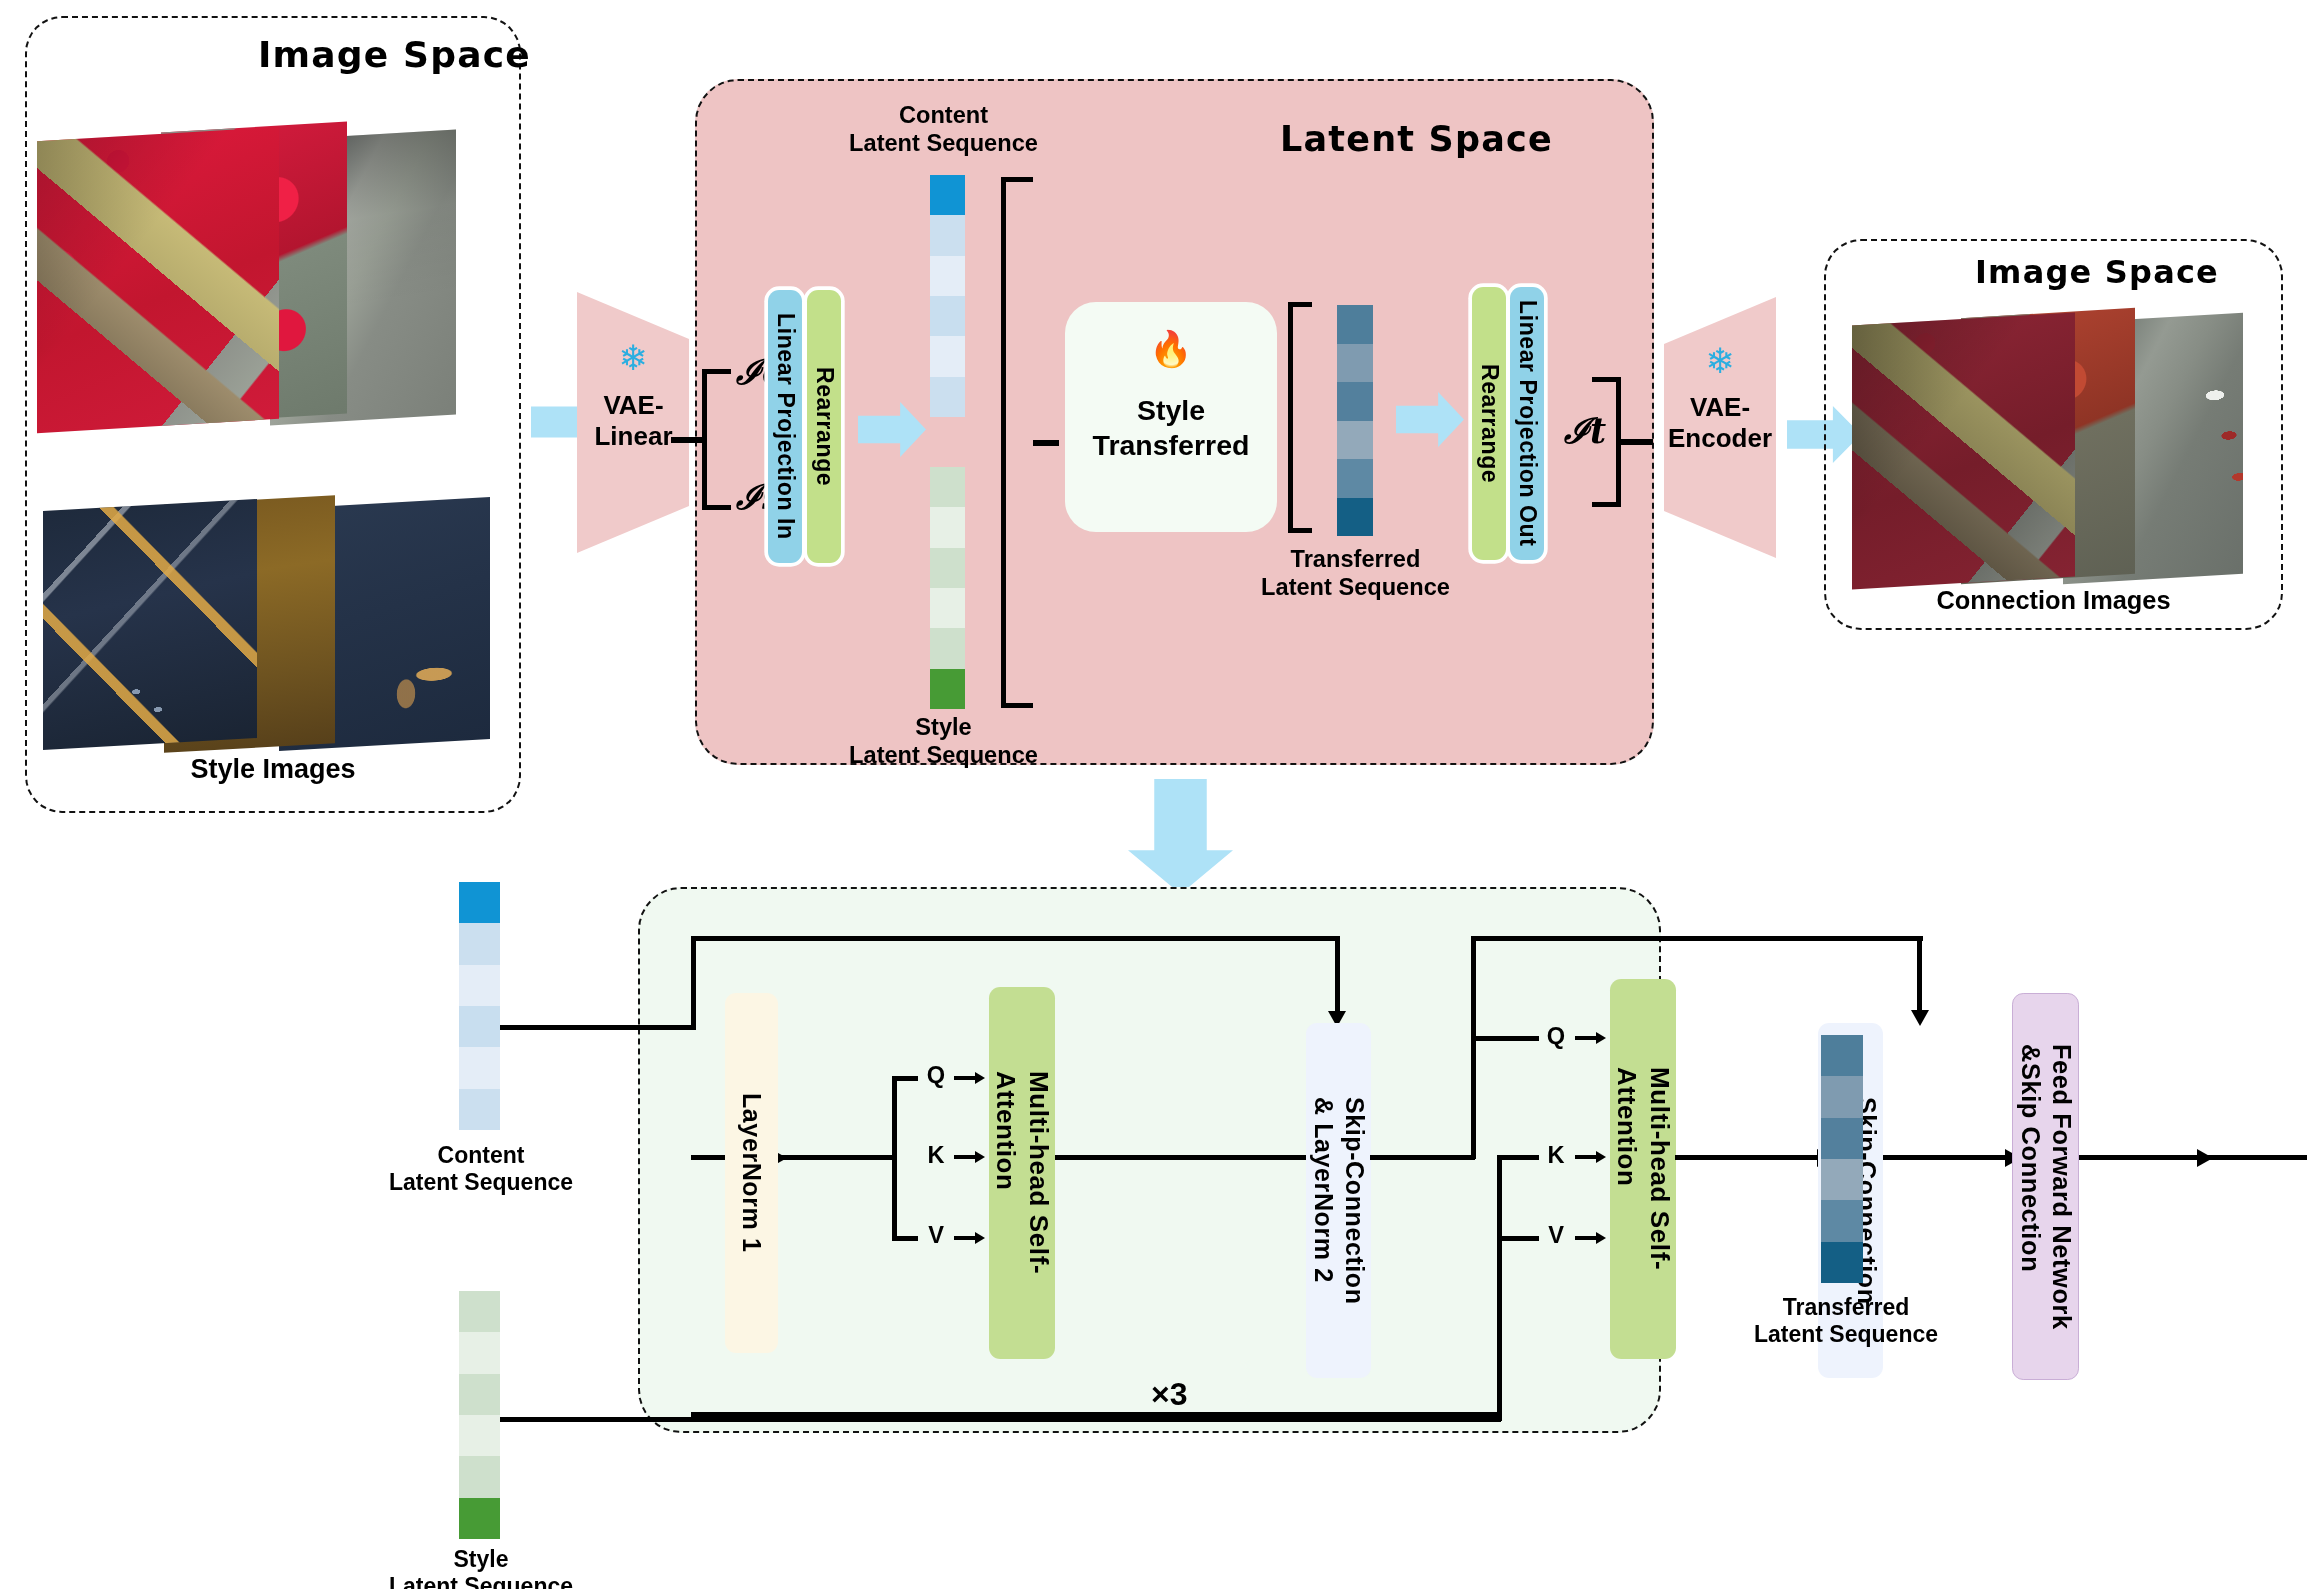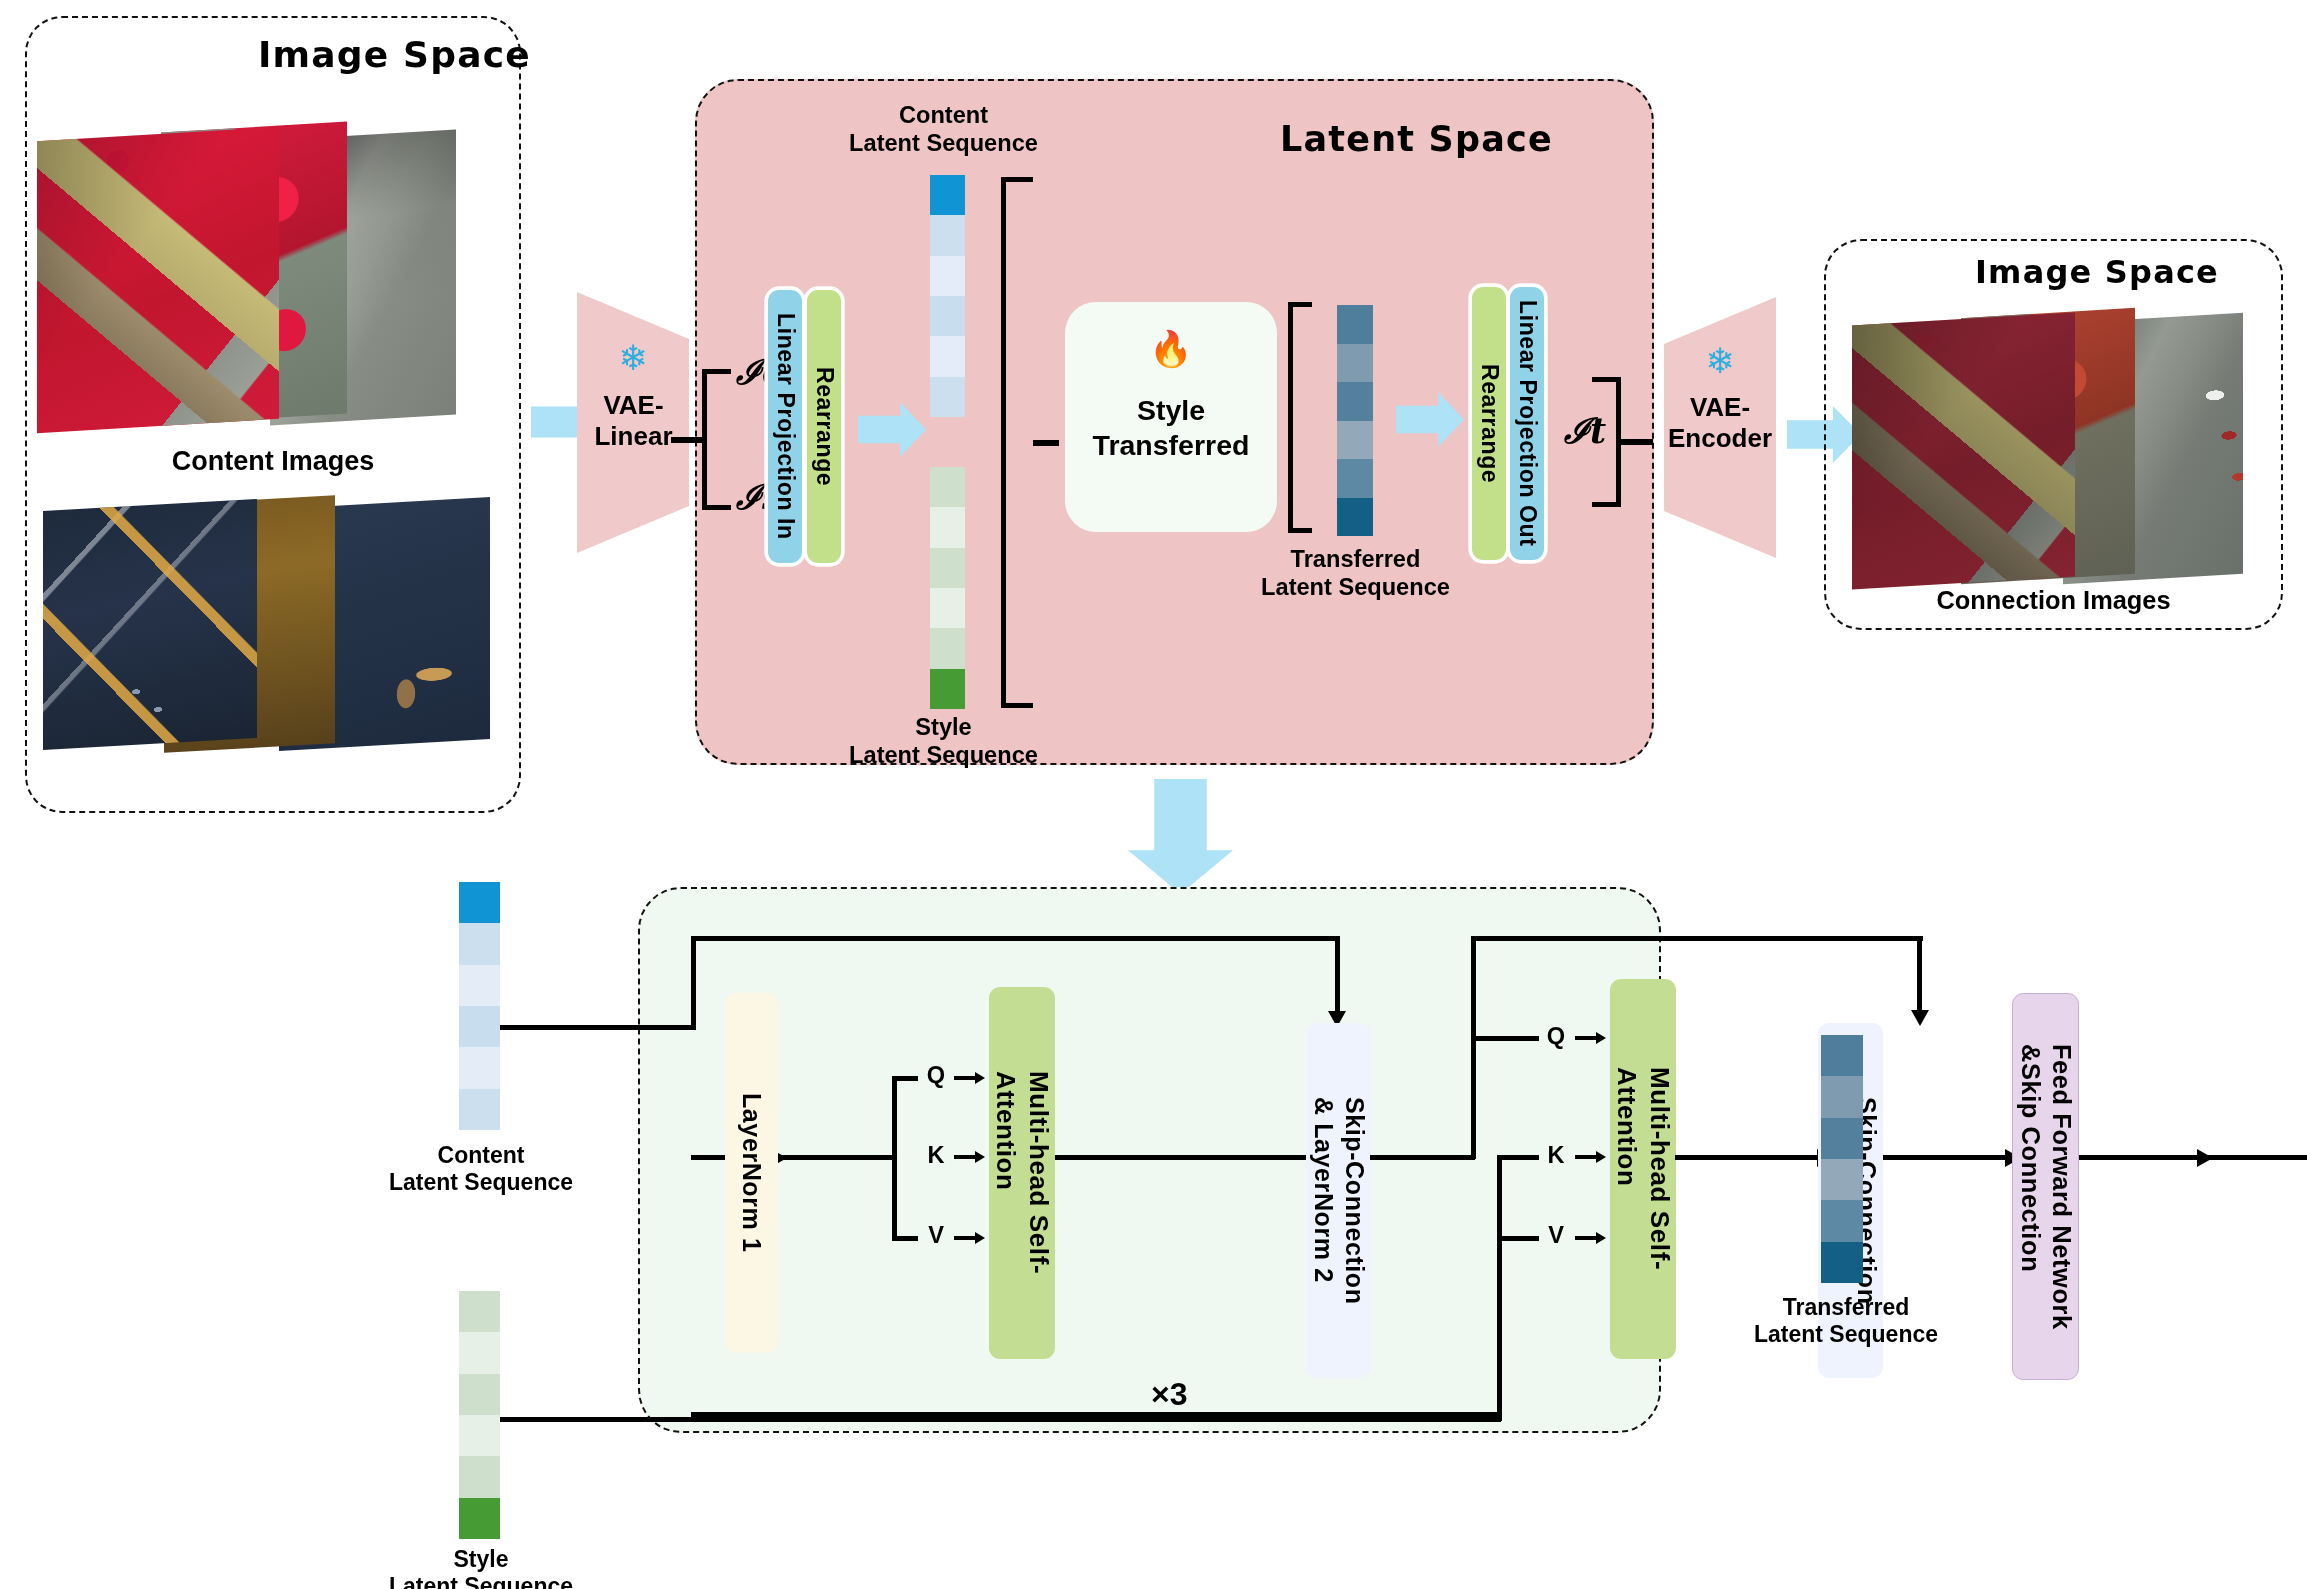--- a/index.html
+++ b/index.html
@@ -141,23 +141,20 @@
              linear-gradient(42deg, rgba(0,0,0,0) 52%, #b8ad6e 52%, #c6ba77 64%, rgba(0,0,0,0) 64.5%),
              linear-gradient(42deg, rgba(0,0,0,0) 30%, #8a7b5e 30%, #9d8c6c 40%, rgba(0,0,0,0) 40.5%),
              linear-gradient(130deg, rgba(0,0,0,0) 76%, #8f938c 76%, #9aa096 88%, rgba(0,0,0,0) 88.5%),
              radial-gradient(circle 23.6px at 37px 37px, #e8183f 0 60%, rgba(0,0,0,0) 62%),
              radial-gradient(circle 18.6px at 81px 25px, #d4143a 0 60%, rgba(0,0,0,0) 62%),
              radial-gradient(circle 21px at 25px 124px, #e0173e 0 60%, rgba(0,0,0,0) 62%),
              radial-gradient(circle 16px at 186px 155px, #ef2147 0 60%, rgba(0,0,0,0) 62%),
              linear-gradient(160deg, #e01a3d 0%, #c2162f 55%, #d01b3a 100%);"></div>
   </div>
 
-  <div class="caption" style="left:25px;top:446px;width:496px;font-size:27px;">
-    <span>Content Images</span>
-  </div>
 
   <div class="imgstack" style="left:43px;top:500px;width:459px;height:248px;">
     <div class="photo" style="left:236px;top:3.1px;width:211px;height:242px;transform:skewY(-3.2deg);
            background-image:
              radial-gradient(ellipse 31px 11.2px at 155px 174px, rgba(255,190,90,0.75) 0 55%, rgba(0,0,0,0) 60%),
              radial-gradient(ellipse 16px 25px at 127px 192px, rgba(255,180,80,0.5) 0 55%, rgba(0,0,0,0) 60%),
              linear-gradient(165deg, #2a3950 0%, #243248 45%, #1d2a3e 100%);"></div>
     <div class="photo" style="left:121px;top:0px;width:171px;height:248px;transform:skewY(-3.2deg);
            background-image:
              linear-gradient(138deg, rgba(255,200,120,0.35) 0 2%, rgba(0,0,0,0) 2.6%),
@@ -167,20 +164,23 @@
            background-image:
              linear-gradient(47deg, rgba(0,0,0,0) 28%, rgba(226,170,70,0.85) 28%, rgba(226,170,70,0.85) 31%, rgba(0,0,0,0) 31.4%),
              linear-gradient(47deg, rgba(0,0,0,0) 64%, rgba(226,170,70,0.85) 64%, rgba(226,170,70,0.85) 67%, rgba(0,0,0,0) 67.4%),
              linear-gradient(134deg, rgba(0,0,0,0) 18%, rgba(200,206,214,0.55) 18%, rgba(200,206,214,0.55) 19.5%, rgba(0,0,0,0) 20%),
              linear-gradient(134deg, rgba(0,0,0,0) 42%, rgba(200,206,214,0.45) 42%, rgba(200,206,214,0.45) 43.4%, rgba(0,0,0,0) 44%),
              radial-gradient(ellipse 7.4px 4.3px at 93px 186px, rgba(180,200,225,0.7) 0 55%, rgba(0,0,0,0) 60%),
              radial-gradient(ellipse 7.4px 4.3px at 115px 205px, rgba(180,200,225,0.7) 0 55%, rgba(0,0,0,0) 60%),
              linear-gradient(170deg, #1e2a3c 0%, #26334a 40%, #1a2433 100%);"></div>
   </div>
 
+  <div class="caption" style="left:25px;top:754px;width:496px;font-size:27px;">
+    <span>Style Images</span>
+  </div>
 
   <div class="bigarrow-r" style="left:531px;top:391px;width:81px;height:62px;"></div>
 
   <div class="latent-panel" style="left:695px;top:79px;width:959px;height:686px;"></div>
 
   <div class="space-title" style="left:1280px;top:119px;font-size:35px;">Latent Space</div>
 
   <div class="trapz enc" style="left:577px;top:292px;width:112px;height:261px;"></div>
   <div class="snow" style="left:577px;top:338px;width:112px;font-size:35px;">❄</div>
   <div class="vae-label" style="left:562px;top:390px;width:143px;font-size:26px;">

